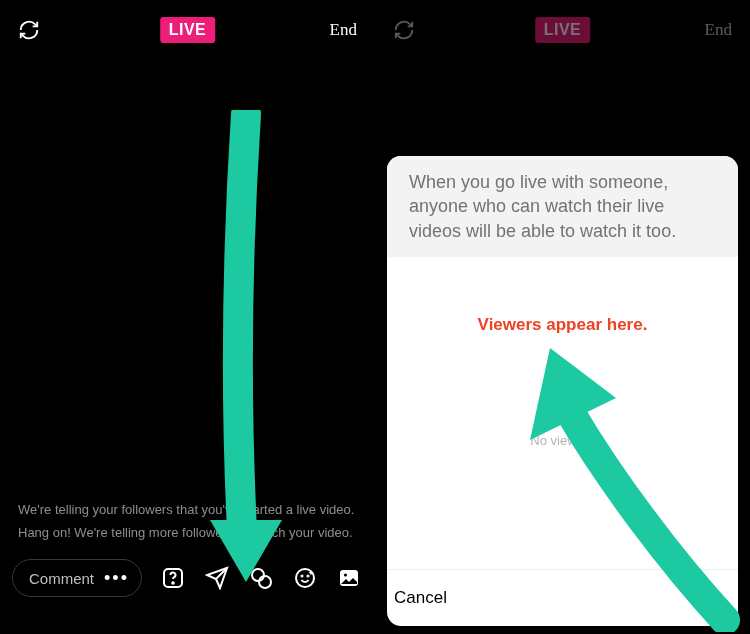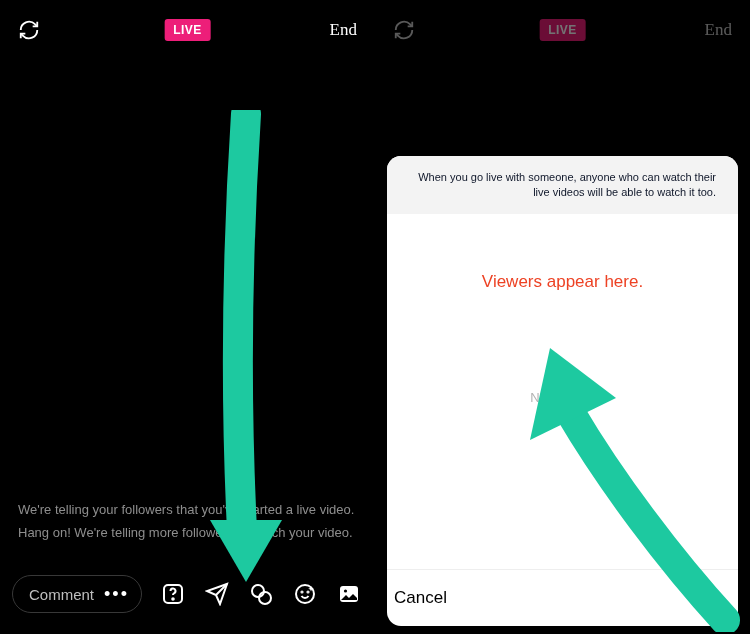--- a/index.html
+++ b/index.html
@@ -31,21 +31,21 @@
   .sync-icon {
     width: 22px; height: 22px;
     color: #fff;
     display: flex; align-items: center; justify-content: center;
   }
   .right .sync-icon { opacity: 0.35; }
 
   .live-badge {
     background: #ed1e79;
     color: #fff;
-    font-size: 12px;
+    font-size: 16px;
     font-weight: 700;
     letter-spacing: 0.5px;
     padding: 4px 9px;
     border-radius: 3px;
     margin: 12px auto;
     position: absolute;
     left: 50%;
     transform: translateX(-50%);
   }
   .right .live-badge { opacity: 0.45; }
@@ -66,21 +66,21 @@
     bottom: 86px;
     color: #8e8e8e;
     font-size: 13px;
     line-height: 1.35;
   }
   .status-text p { margin-bottom: 6px; }
 
   
   .bottom-bar {
     position: absolute;
-    left: 12px; right: 12px; bottom: 18px;
+    left: 12px; right: 12px; bottom: 34px;
     height: 44px;
     display: flex;
     align-items: center;
     gap: 18px;
   }
   .comment-pill {
     border: 1px solid #383838;
     border-radius: 22px;
     height: 38px;
     display: flex;
@@ -112,38 +112,38 @@
   }
   .sheet-title {
     color: #000;
     font-size: 16px;
     font-weight: 600;
     text-align: center;
     padding: 16px 0 12px;
   }
   .sheet-sub {
     background: #f3f3f3;
-    color: #0f172a;
-    text-align: right;
-    font-size: 11px;
+    color: #737373;
+    text-align: left;
+    font-size: 18px;
     padding: 14px 22px;
     line-height: 1.35;
   }
   .sheet-body {
     flex: 1;
     position: relative;
   }
   .viewers-label {
     position: absolute;
     top: 58px;
     left: 0; right: 0;
     text-align: center;
     color: #ed4224;
     font-size: 17px;
-    font-weight: 400;
+    font-weight: 700;
   }
   .no-viewers {
     position: absolute;
     top: 176px;
     left: 0; right: 0;
     text-align: center;
     color: #b3b3b3;
     font-size: 13px;
   }
   .sheet-footer {

